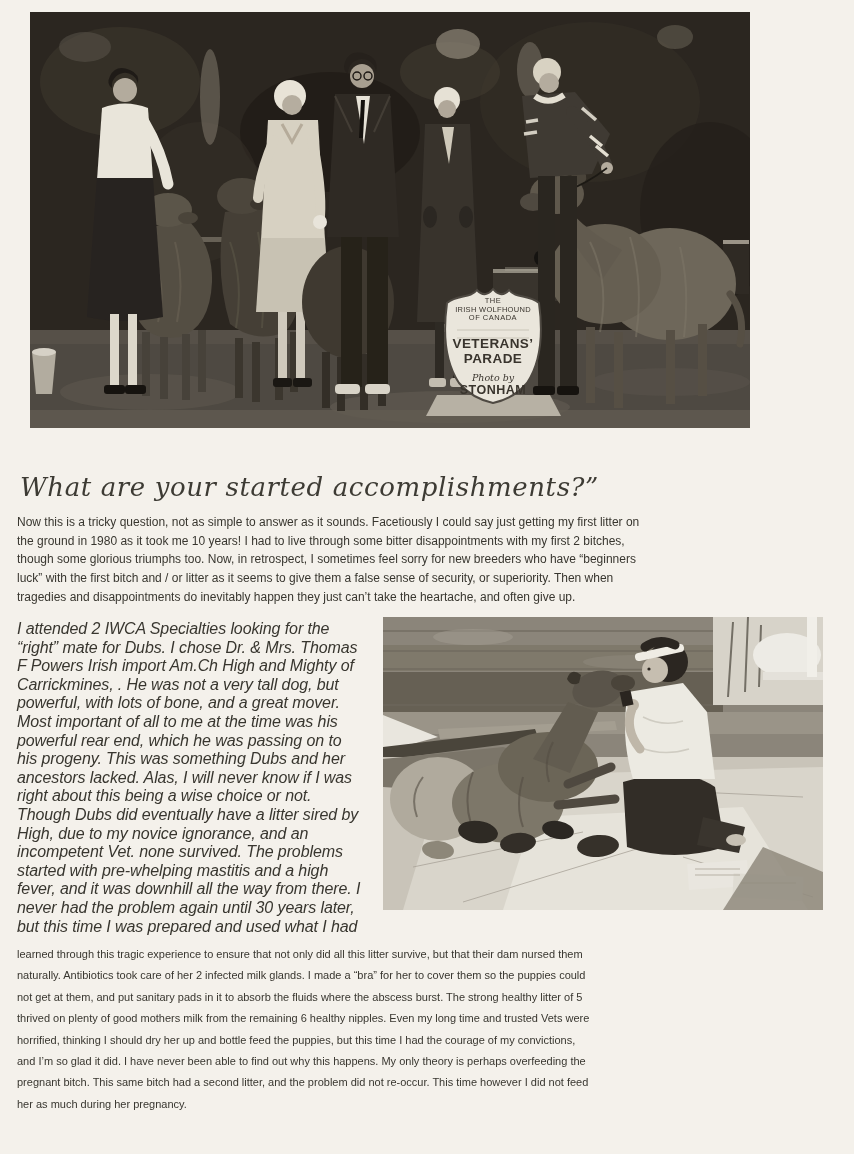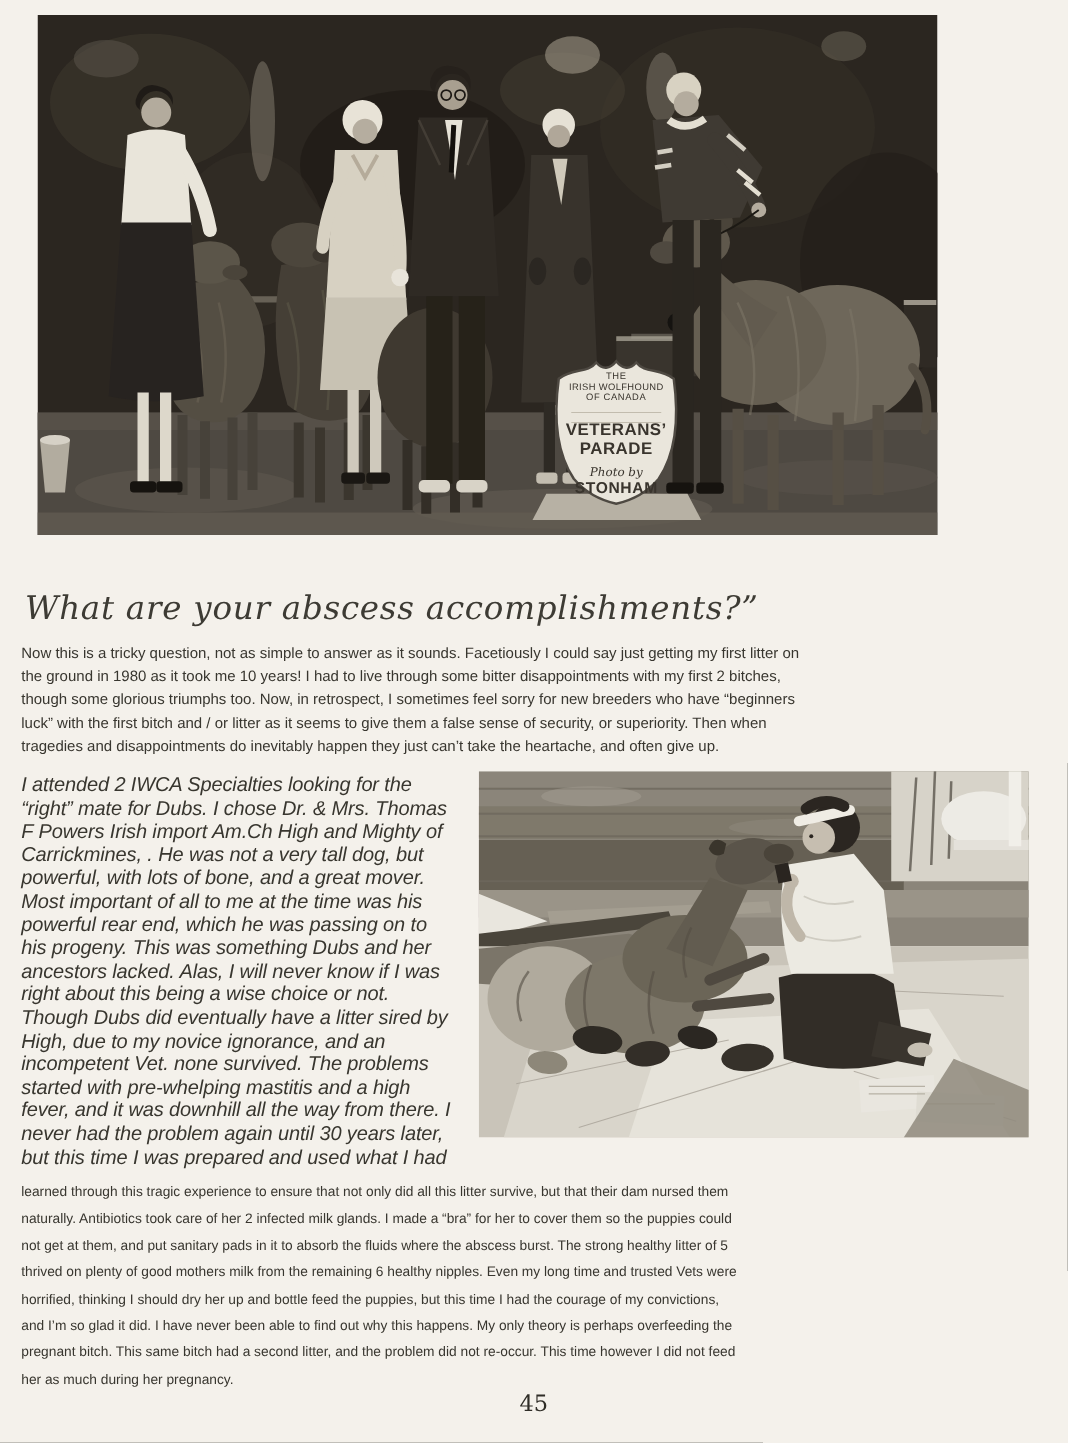--- a/index.html
+++ b/index.html
@@ -202,21 +202,21 @@
         <text class="signTxt" x="463" y="300" font-size="7.5" text-anchor="middle" letter-spacing="0.3">IRISH WOLFHOUND</text>
         <text class="signTxt" x="463" y="308" font-size="7.5" text-anchor="middle" letter-spacing="0.5">OF CANADA</text>
         <text class="signTxt" x="463" y="336" font-size="13.5" font-weight="600" text-anchor="middle" letter-spacing="0.4">VETERANS’</text>
         <text class="signTxt" x="463" y="351" font-size="13.5" font-weight="600" text-anchor="middle" letter-spacing="0.4">PARADE</text>
         <text class="signCred" x="463" y="369" font-size="9.5" text-anchor="middle">Photo by</text>
         <text class="signTxt" x="463" y="382" font-size="12.5" font-weight="700" text-anchor="middle" letter-spacing="0.5">STONHAM</text>
       </g>
     </svg>
   </div>
 
-  <div class="heading">What are your abscess accomplishments?”</div>
+  <div class="heading">What are your started accomplishments?”</div>
 
   <div class="para" id="intro">Now this is a tricky question, not as simple to answer as it sounds. Facetiously I could say just getting my first litter on
 the ground in 1980 as it took me 10 years! I had to live through some bitter disappointments with my first 2 bitches,
 though some glorious triumphs too. Now, in retrospect, I sometimes feel sorry for new breeders who have “beginners
 luck” with the first bitch and / or litter as it seems to give them a false sense of security, or superiority. Then when
 tragedies and disappointments do inevitably happen they just can’t take the heartache, and often give up.</div>
 
   <div class="para" id="colText">I attended 2 IWCA Specialties looking for the
 “right” mate for Dubs. I chose Dr. &amp; Mrs. Thomas
 F Powers Irish import Am.Ch High and Mighty of
@@ -315,15 +315,14 @@
 
   <div class="para" id="bottomP">learned through this tragic experience to ensure that not only did all this litter survive, but that their dam nursed them
 naturally. Antibiotics took care of her 2 infected milk glands. I made a “bra” for her to cover them so the puppies could
 not get at them, and put sanitary pads in it to absorb the fluids where the abscess burst. The strong healthy litter of 5
 thrived on plenty of good mothers milk from the remaining 6 healthy nipples. Even my long time and trusted Vets were
 horrified, thinking I should dry her up and bottle feed the puppies, but this time I had the courage of my convictions,
 and I’m so glad it did. I have never been able to find out why this happens. My only theory is perhaps overfeeding the
 pregnant bitch. This same bitch had a second litter, and the problem did not re-occur. This time however I did not feed
 her as much during her pregnancy.</div>
 
-  <div class="pageNum">45</div>
 
 </div>
 
 </body></html>

